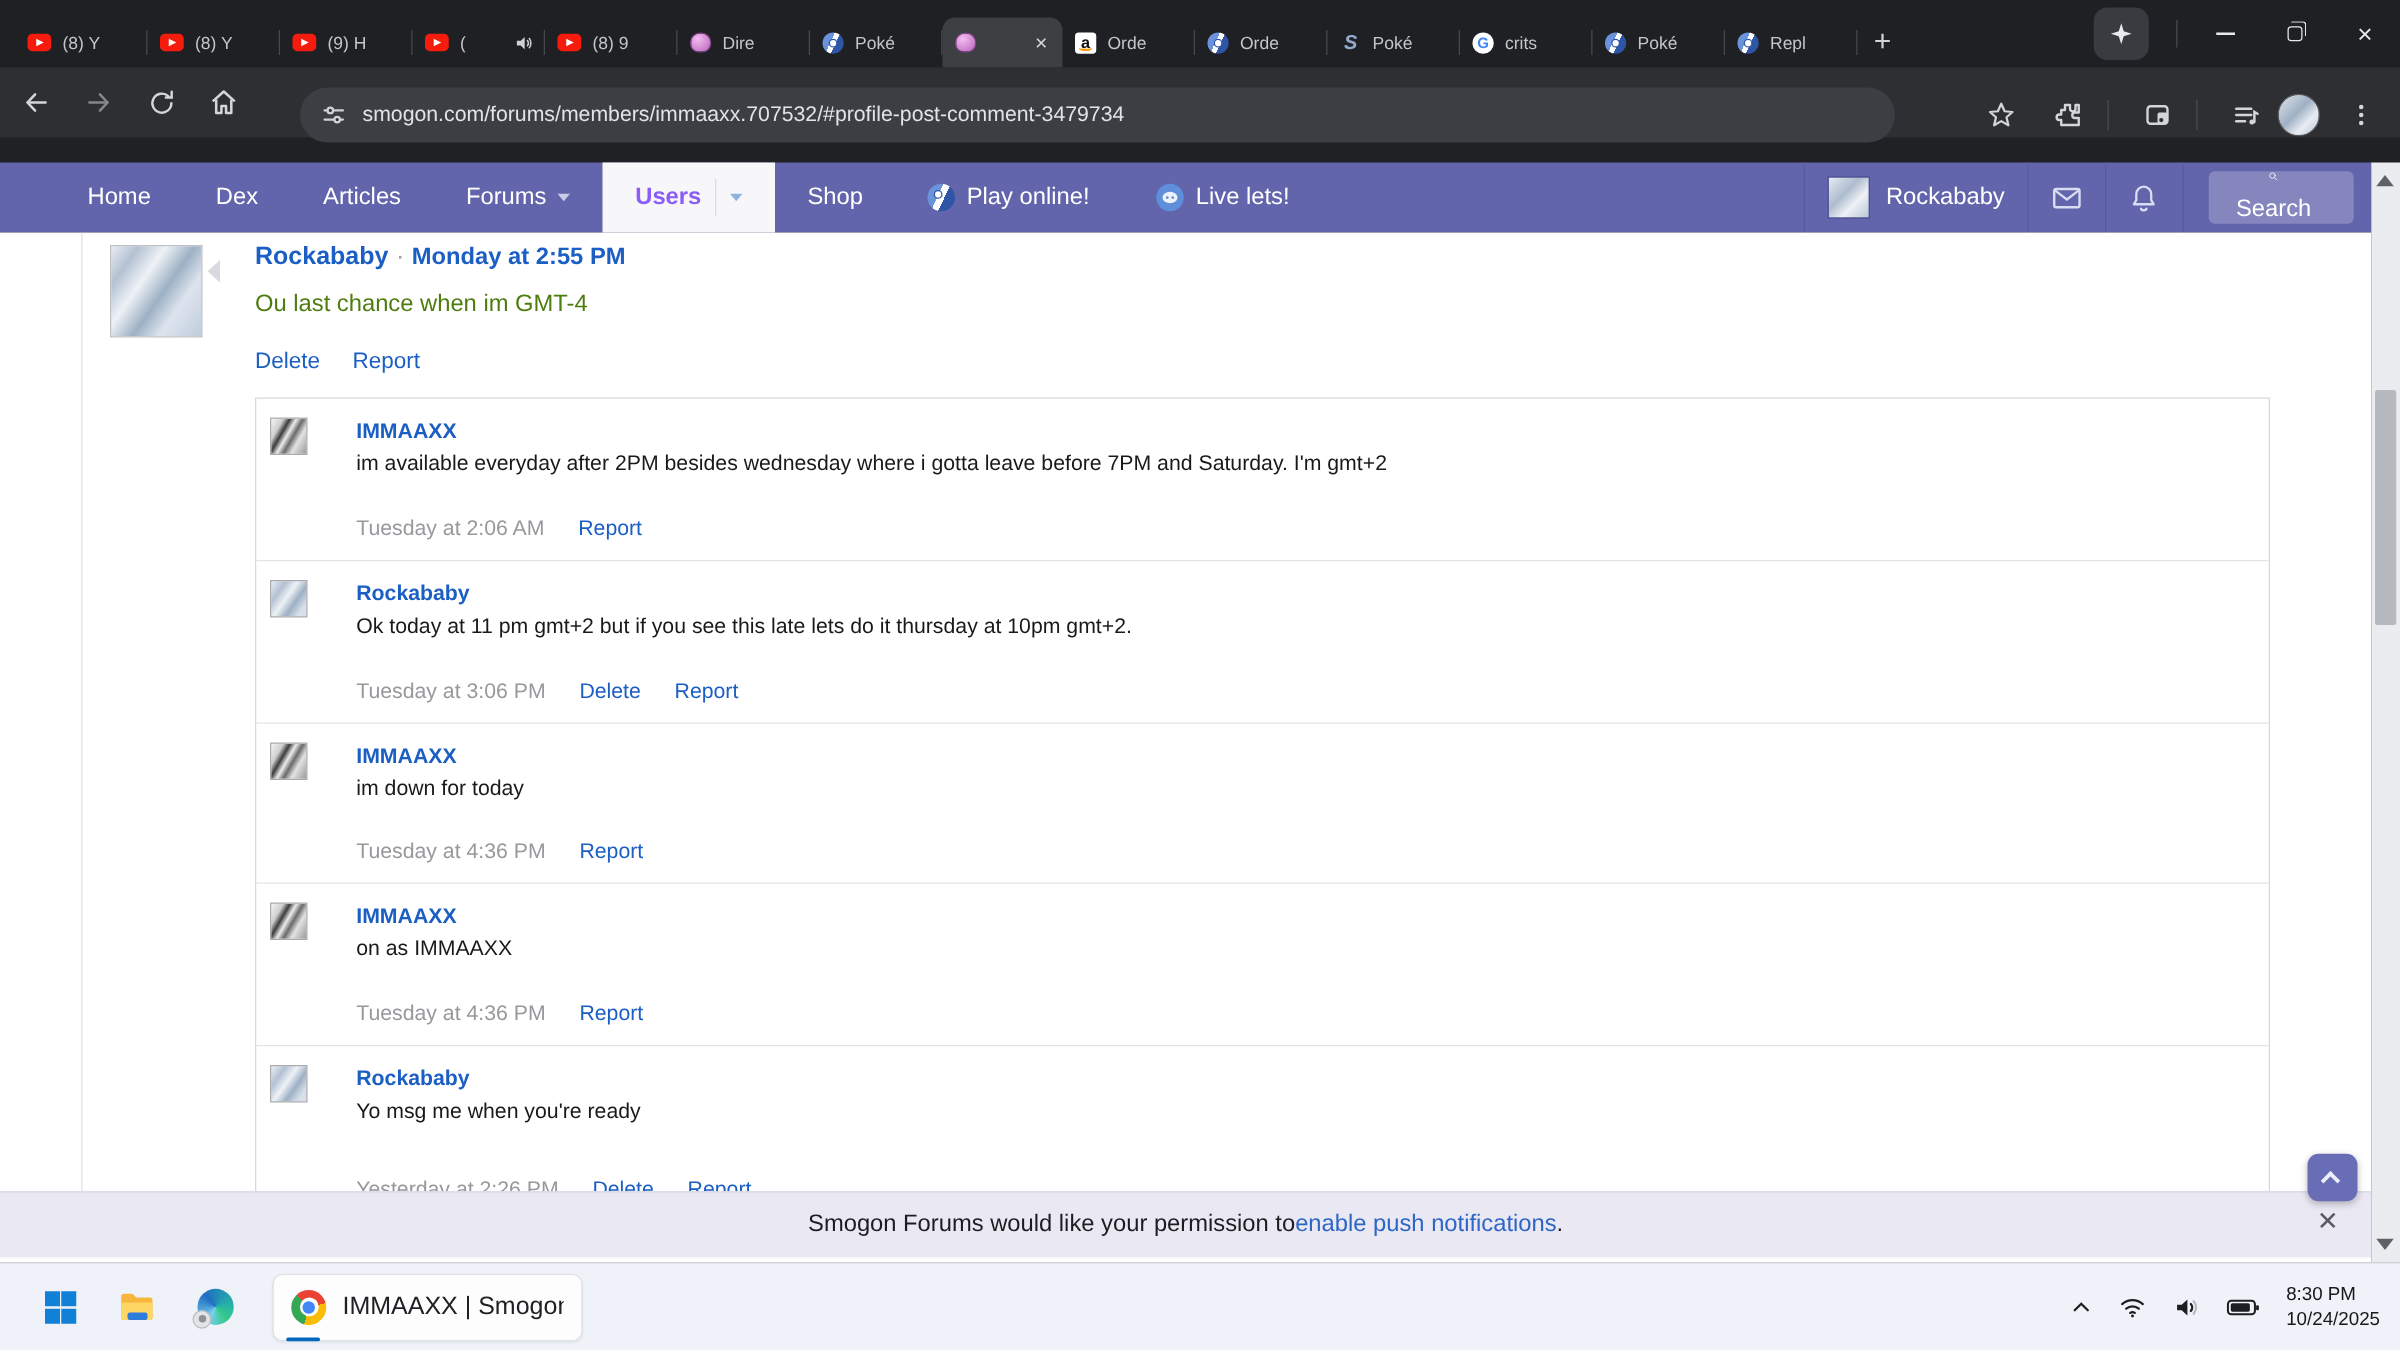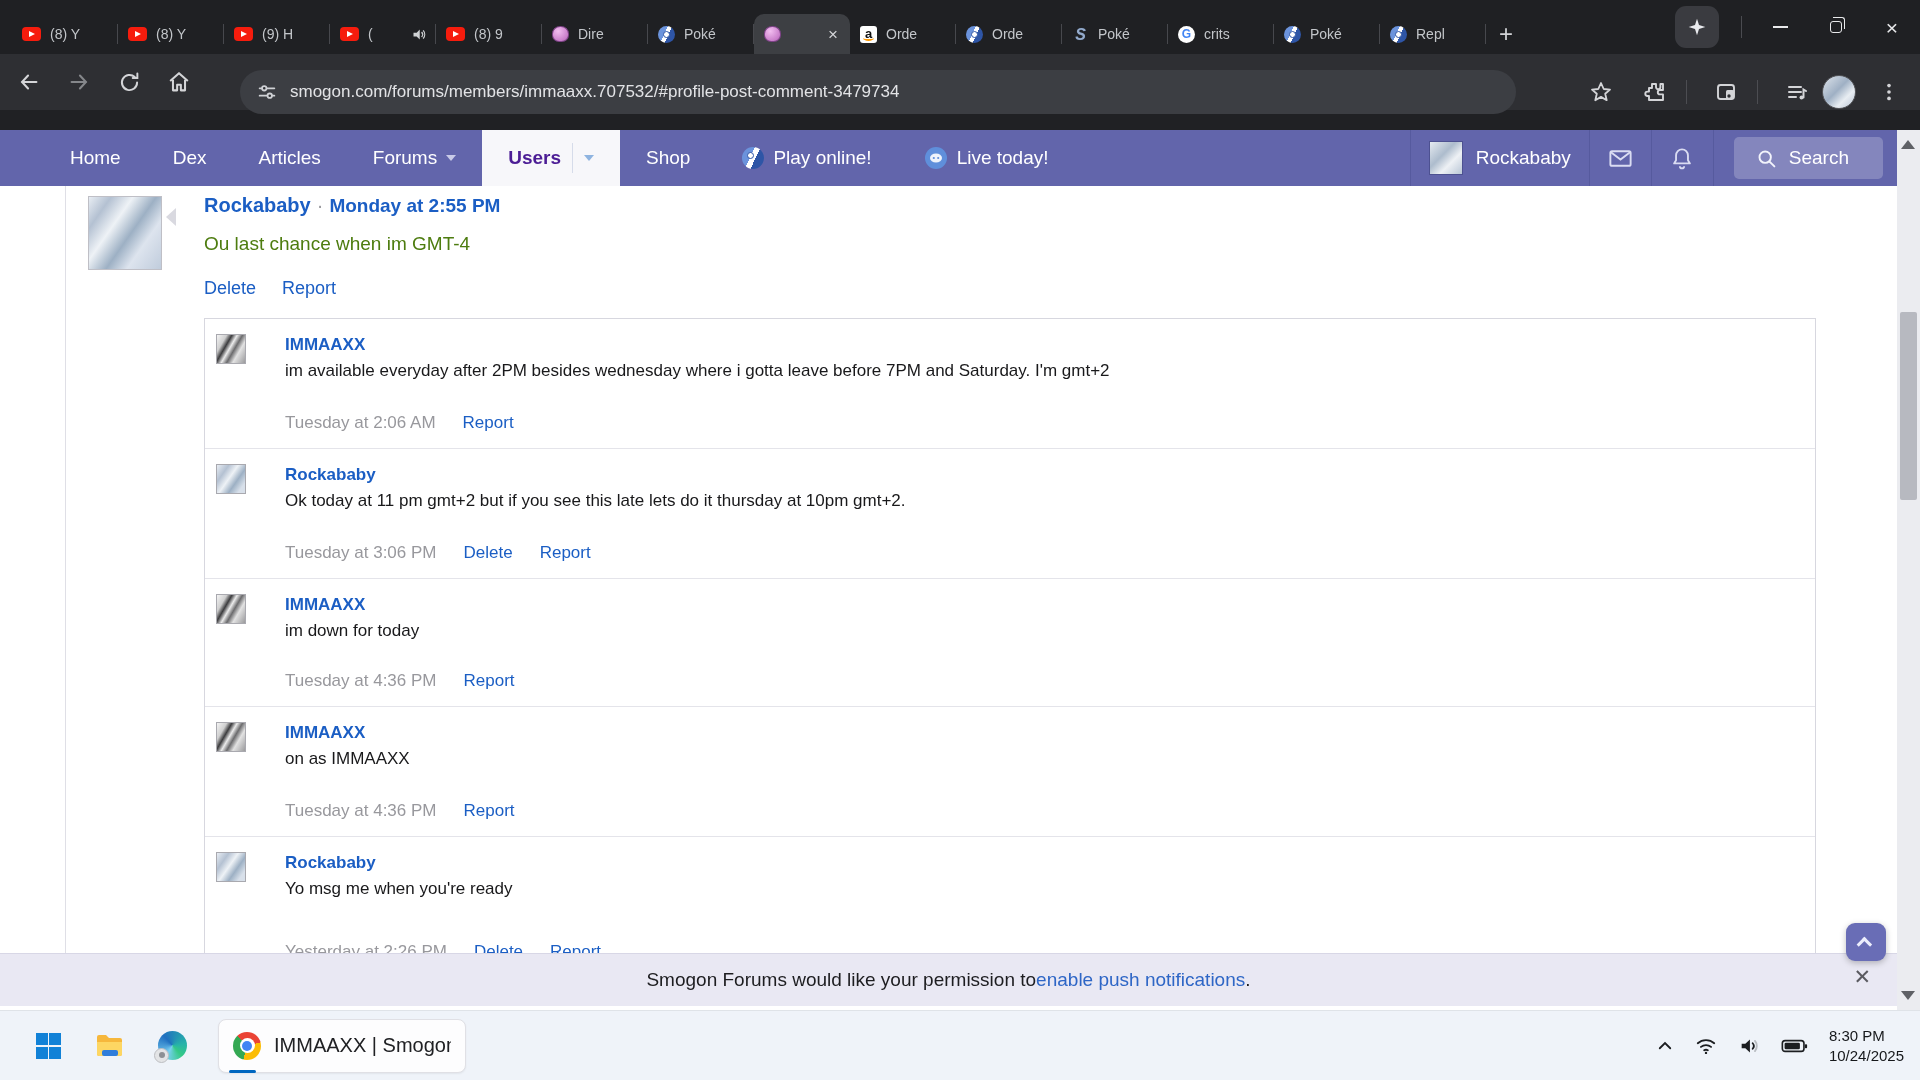--- a/index.html
+++ b/index.html
@@ -46,29 +46,29 @@
   .url { color:#e2e3e6; font-size:17px; margin-left:12px; white-space:nowrap; overflow:hidden; }
   .tb-right { position:absolute; right:0; top:0; height:76px; display:flex; align-items:center; gap:4px; padding-right:10px; }
   .tb-div { width:1px; height:24px; background:#4c4d52; margin:0 6px; }
   .avatar-btn { width:34px; height:34px; border-radius:50%; background:linear-gradient(135deg,#dfe5ec,#9fb0c4 45%,#e8edf2 70%,#b8c4d4); border:1px solid #55565a; cursor:pointer; }
 
   
   .sitenav { position:absolute; top:130px; left:0; width:1897px; height:56px; background:#6265ab; display:flex; align-items:stretch; color:#fff; font-size:19px; }
   .nav-item { display:flex; align-items:center; gap:9px; padding:0 26px; cursor:pointer; white-space:nowrap; }
   .nav-item:first-child { margin-left:44px; }
   .caret { width:0; height:0; border-left:5px solid transparent; border-right:5px solid transparent; border-top:6px solid #c9cbe8; }
-  .nav-item.active { background:#f7f7fa; color:#4c1d95; font-weight:700; }
+  .nav-item.active { background:#f7f7fa; color:#8b5cf6; font-weight:700; }
   .nav-item.active .caret { border-top-color:#8fb4e0; }
   .nav-sep { width:1px; background:#d6dcea; height:30px; margin:0 2px; align-self:center; }
   .nav-right { margin-left:auto; display:flex; align-items:stretch; }
   .nav-user { display:flex; align-items:center; gap:13px; padding:0 18px; border-left:1px solid #565a9e; cursor:pointer; }
   .nav-avatar { width:34px; height:34px; background:linear-gradient(135deg,#e6ebf1,#adbccd 40%,#eef1f5 65%,#b9c6d6); border:1px solid #4d5191; }
   .nav-icbtn { display:flex; align-items:center; justify-content:center; width:62px; border-left:1px solid #565a9e; cursor:pointer; }
   .search-wrap { display:flex; align-items:center; border-left:1px solid #565a9e; padding:0 14px 0 20px; }
-  .search-btn { display:flex; align-items:center; gap:12px; background:rgba(255,255,255,0.22); border-radius:5px; height:42px; padding:0 34px 0 22px; font-size:19px; cursor:pointer; }
+  .search-btn { display:flex; align-items:center; gap:12px; background:rgba(255,255,255,0.22); border-radius:5px; height:42px; padding:0 34px 0 22px; font-size:19px; cursor:pointer;flex-direction:column; }
 
   
   .content { position:absolute; top:186px; left:0; width:1897px; height:824px; background:#fff; overflow:hidden; }
   .vline { position:absolute; left:65px; top:0; width:1px; height:767px; background:#dfdfe6; }
 
   .post-avatar { position:absolute; left:88px; top:10px; width:74px; height:74px; border:1px solid #bfbfc6; background:linear-gradient(125deg,#e8edf3 0%,#b4c1d2 18%,#eef2f6 36%,#9db0c4 55%,#dde4ee 72%,#c0ccdc 100%); cursor:pointer; }
   .post-arrow { position:absolute; left:166px; top:22px; width:0; height:0; border-top:9px solid transparent; border-bottom:9px solid transparent; border-right:10px solid #d9d9e0; }
   .post-head { position:absolute; left:204px; top:8px; font-size:20px; }
   .post-head a { color:#1b5ec4; font-weight:700; text-decoration:none; cursor:pointer; }
   .post-sep { color:#9a9a9f; margin:0 6px; }
@@ -310,21 +310,21 @@
         <span class="i-sd" style="width:22px;height:22px;"></span>
         <span>Play online!</span>
       </div>
     <div class="nav-item">
         <svg width="24" height="24" viewBox="0 0 24 24">
           <circle cx="12" cy="12" r="11" fill="#5f8fdb"></circle>
           <ellipse cx="12" cy="12" rx="6" ry="4.6" fill="#eef3fb"></ellipse>
           <circle cx="9.8" cy="12" r="1.1" fill="#5f8fdb"></circle>
           <circle cx="14.2" cy="12" r="1.1" fill="#5f8fdb"></circle>
         </svg>
-        <span>Live today!</span>
+        <span>Live lets!</span>
       </div>
     <div class="nav-right">
       <div class="nav-user">
         <span class="nav-avatar"></span>
         <span>Rockababy</span>
       </div>
       <div class="nav-icbtn">
           <svg width="27" height="27" viewBox="0 0 24 24" fill="none" stroke="#dadcf2" stroke-width="1.7">
             <rect x="3" y="5.5" width="18" height="13" rx="1.5"></rect>
             <path d="M3.5 6.5 L12 13 L20.5 6.5"></path>

